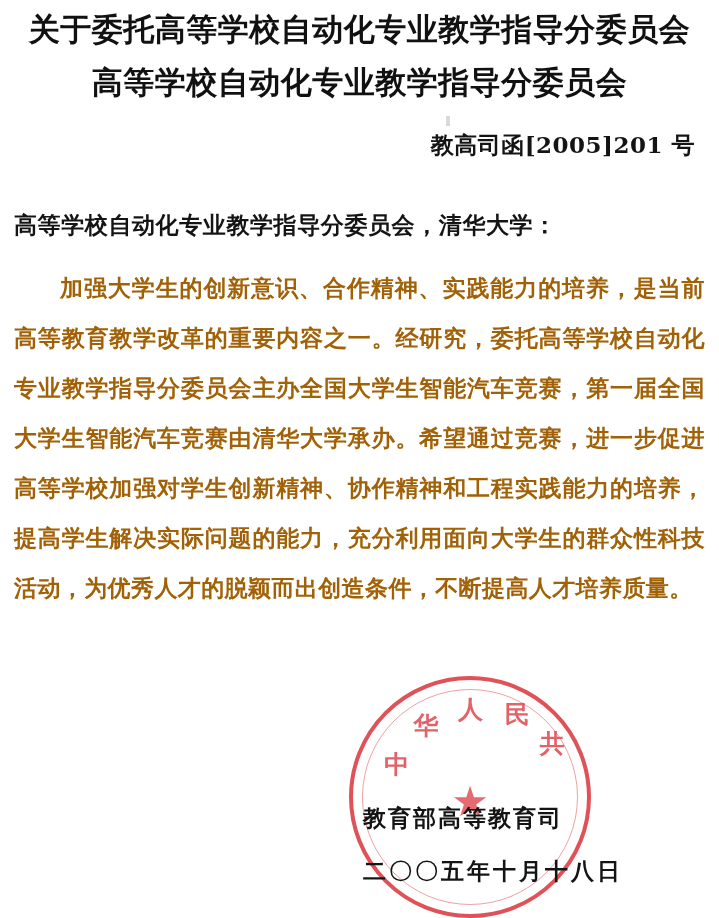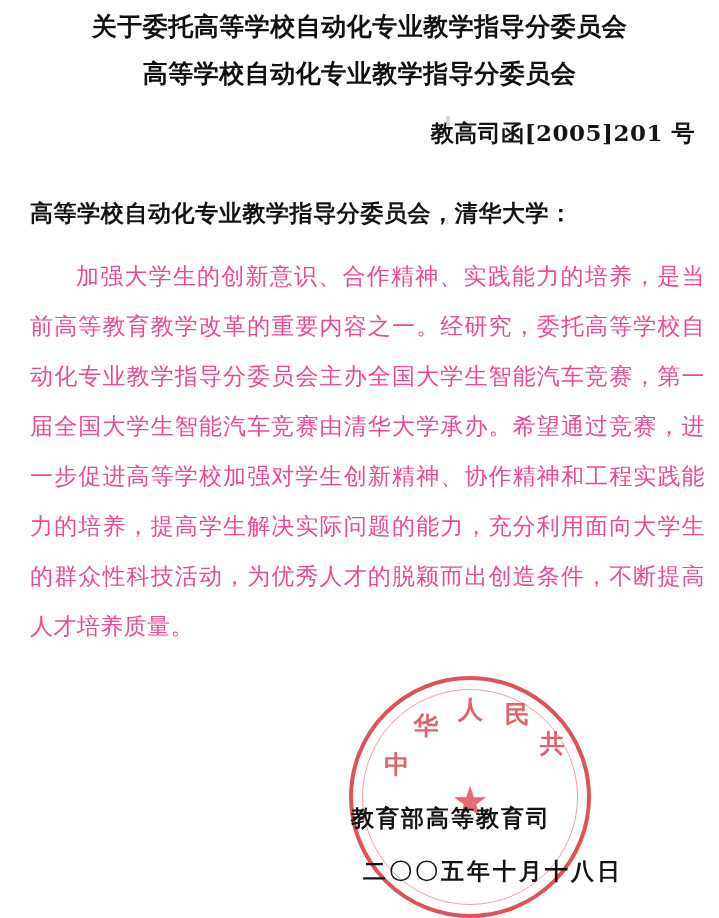--- a/index.html
+++ b/index.html
@@ -24,21 +24,21 @@
   }
 
   
   .title-block {
     padding-top: 14px;
     text-align: center;
   }
   .title-line {
     font-family: "DejaVu Sans", "Liberation Sans", sans-serif;
     font-weight: bold;
-    font-size: 25px;
+    font-size: 31px;
     letter-spacing: 0.5px;
     line-height: 1.0;
     color: #111;
   }
   .title-line.second {
     margin-top: 22px;
   }
 
   
   .doc-number-row {
@@ -50,61 +50,60 @@
     font-family: "DejaVu Serif", "Liberation Serif", serif;
     font-size: 23px;
     font-weight: 600;
     letter-spacing: 0.5px;
     color: #141414;
   }
 
   
   .body-block {
     margin-top: 52px;
-    padding-left: 30px;
+    padding-left: 14px;
     padding-right: 14px;
   }
   .salutation {
     font-size: 23px;
     font-weight: 600;
     letter-spacing: 0.6px;
     line-height: 1.0;
     color: #141414;
   }
   .para {
     margin-top: 27px;
     font-size: 23px;
-    font-weight: 400;
+    font-weight: 700;
     line-height: 50px;
     letter-spacing: 0.4px;
     text-align: justify;
     text-align-last: left;
     text-indent: 46px;
-    color: #ec4899;
+    color: #a16207;
   }
 
   
   .sign-block {
     position: absolute;
     right: 96px;
     bottom: 36px;
     text-align: left;
     z-index: 3;
   }
   .sign-line {
     font-size: 23px;
     font-weight: 600;
     letter-spacing: 2px;
     line-height: 1.0;
     color: #141414;
   }
   .sign-line.date {
     margin-top: 30px;
     letter-spacing: 3px;
-    margin-left: 12px;
   }
 
   
   .seal {
     position: absolute;
     left: 349px;
     bottom: 0px;
     width: 234px;
     height: 234px;
     border-radius: 50%;

